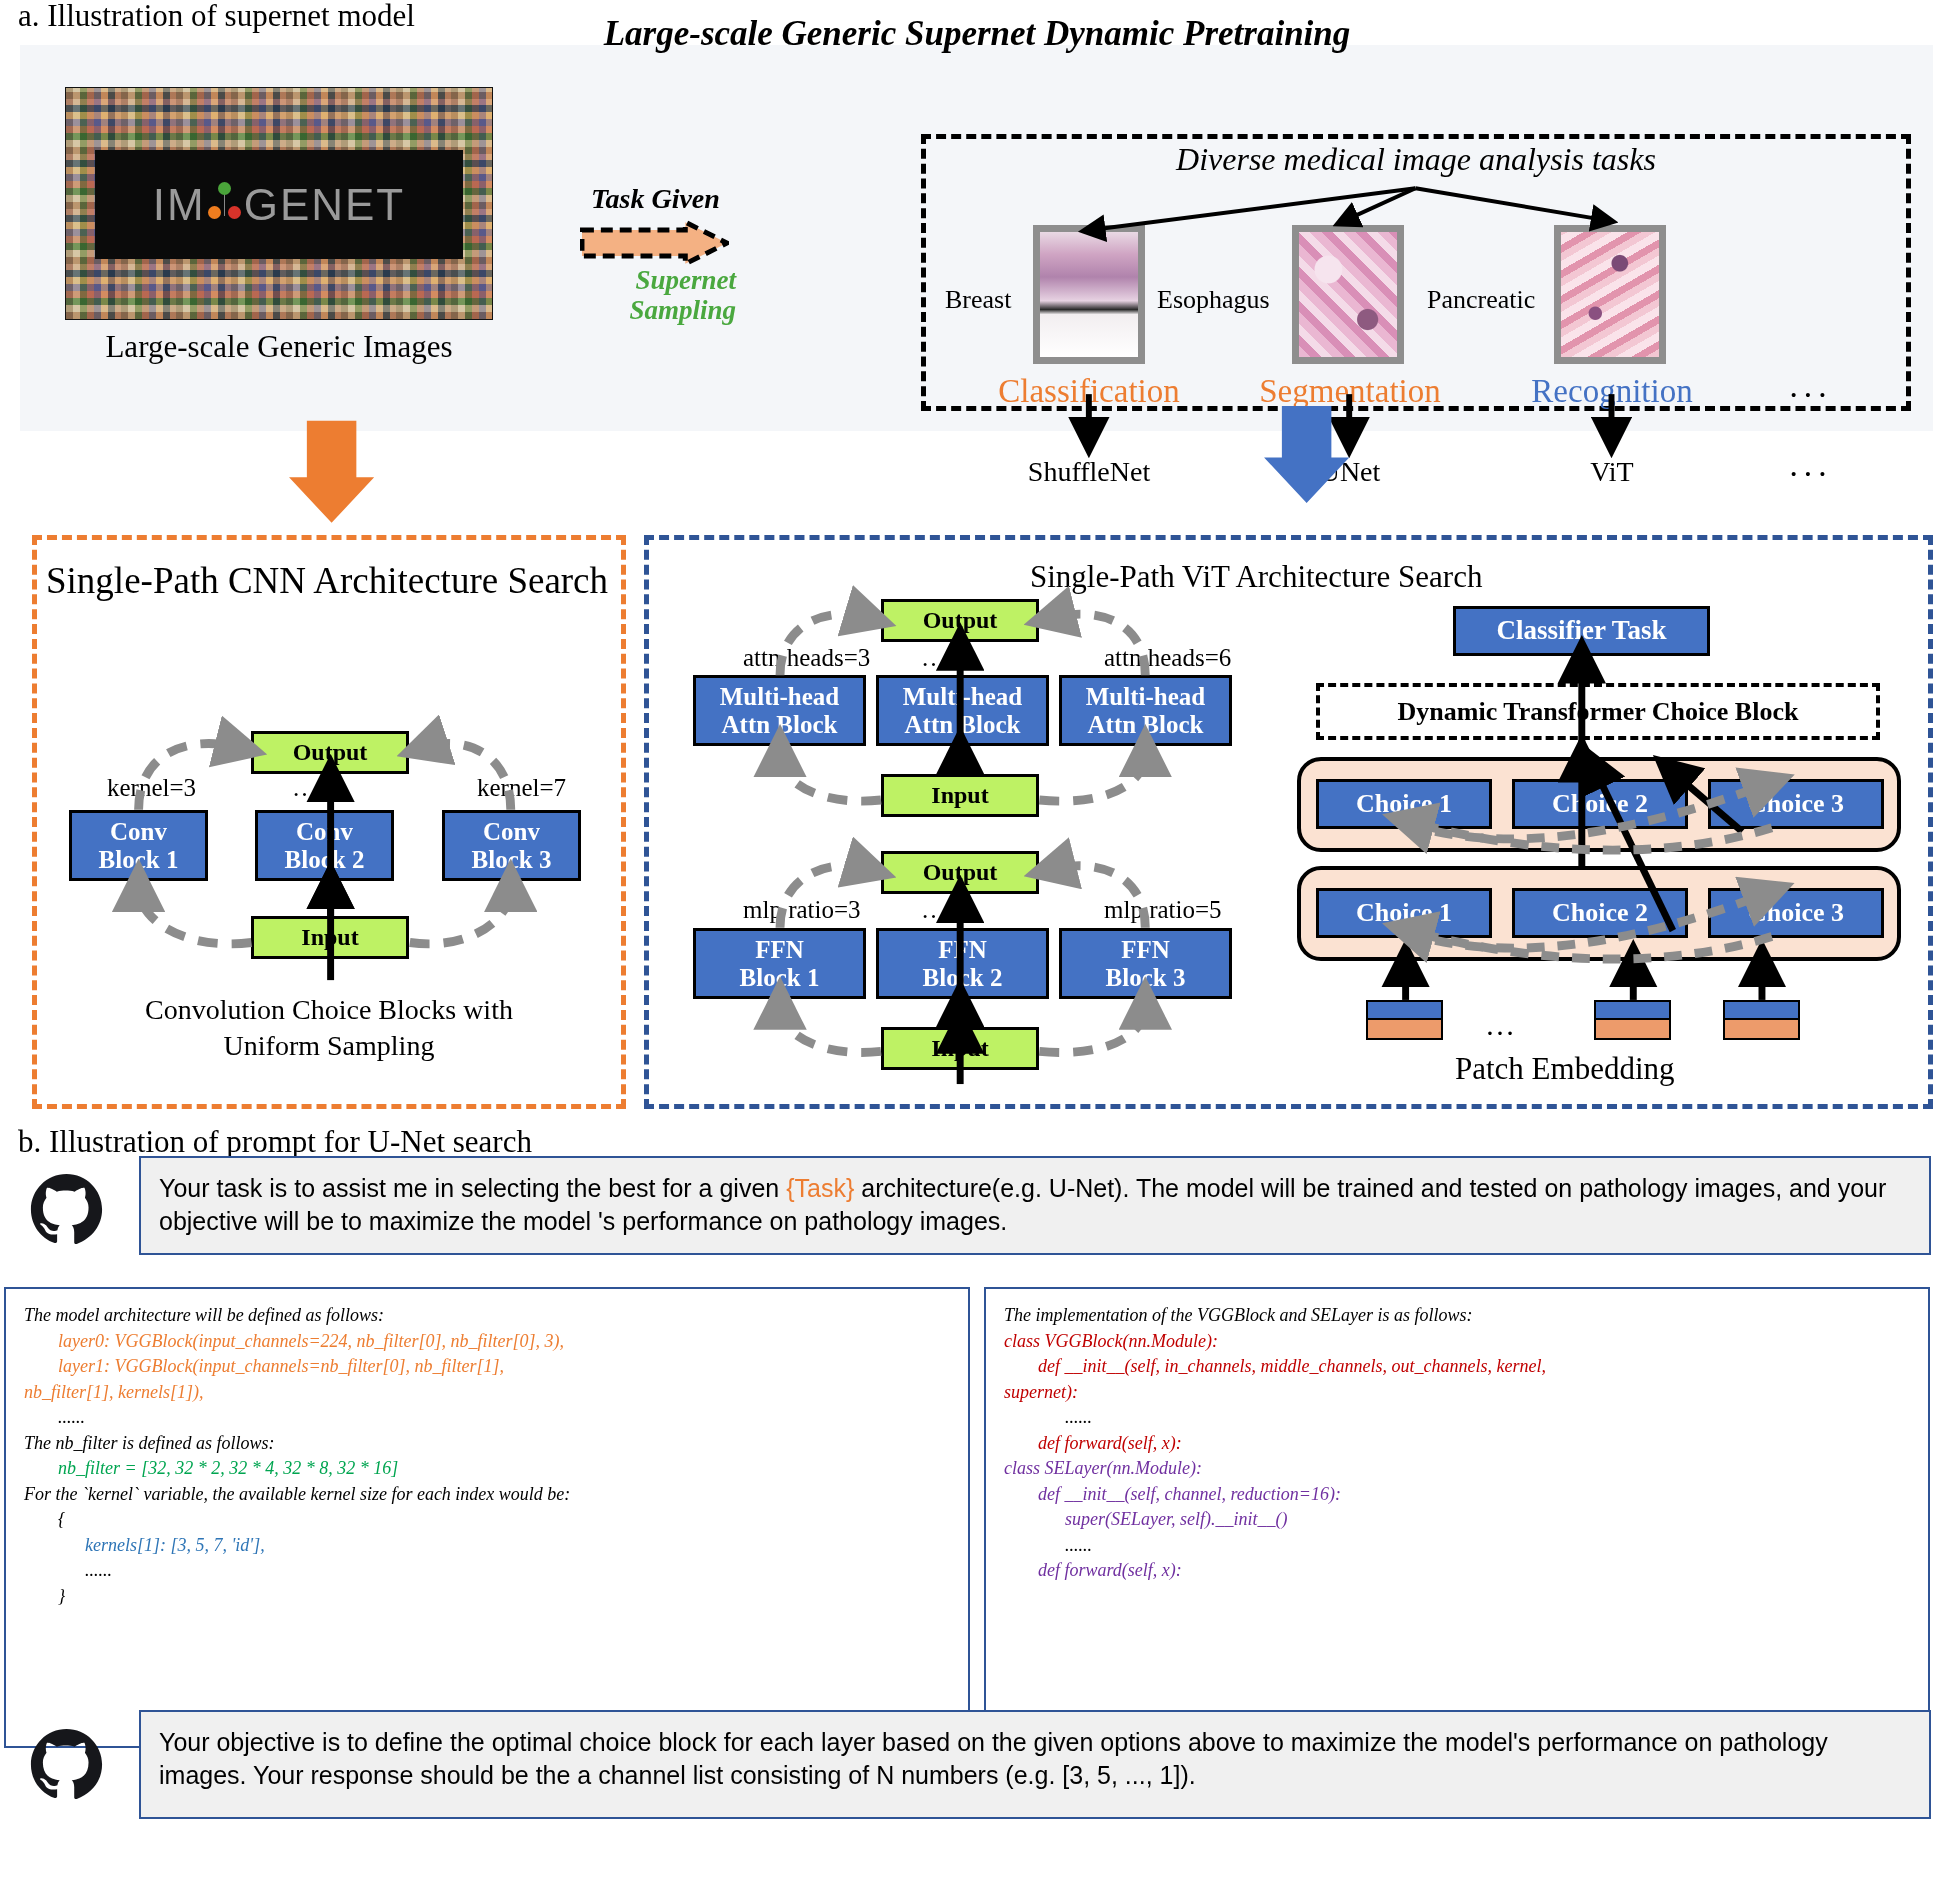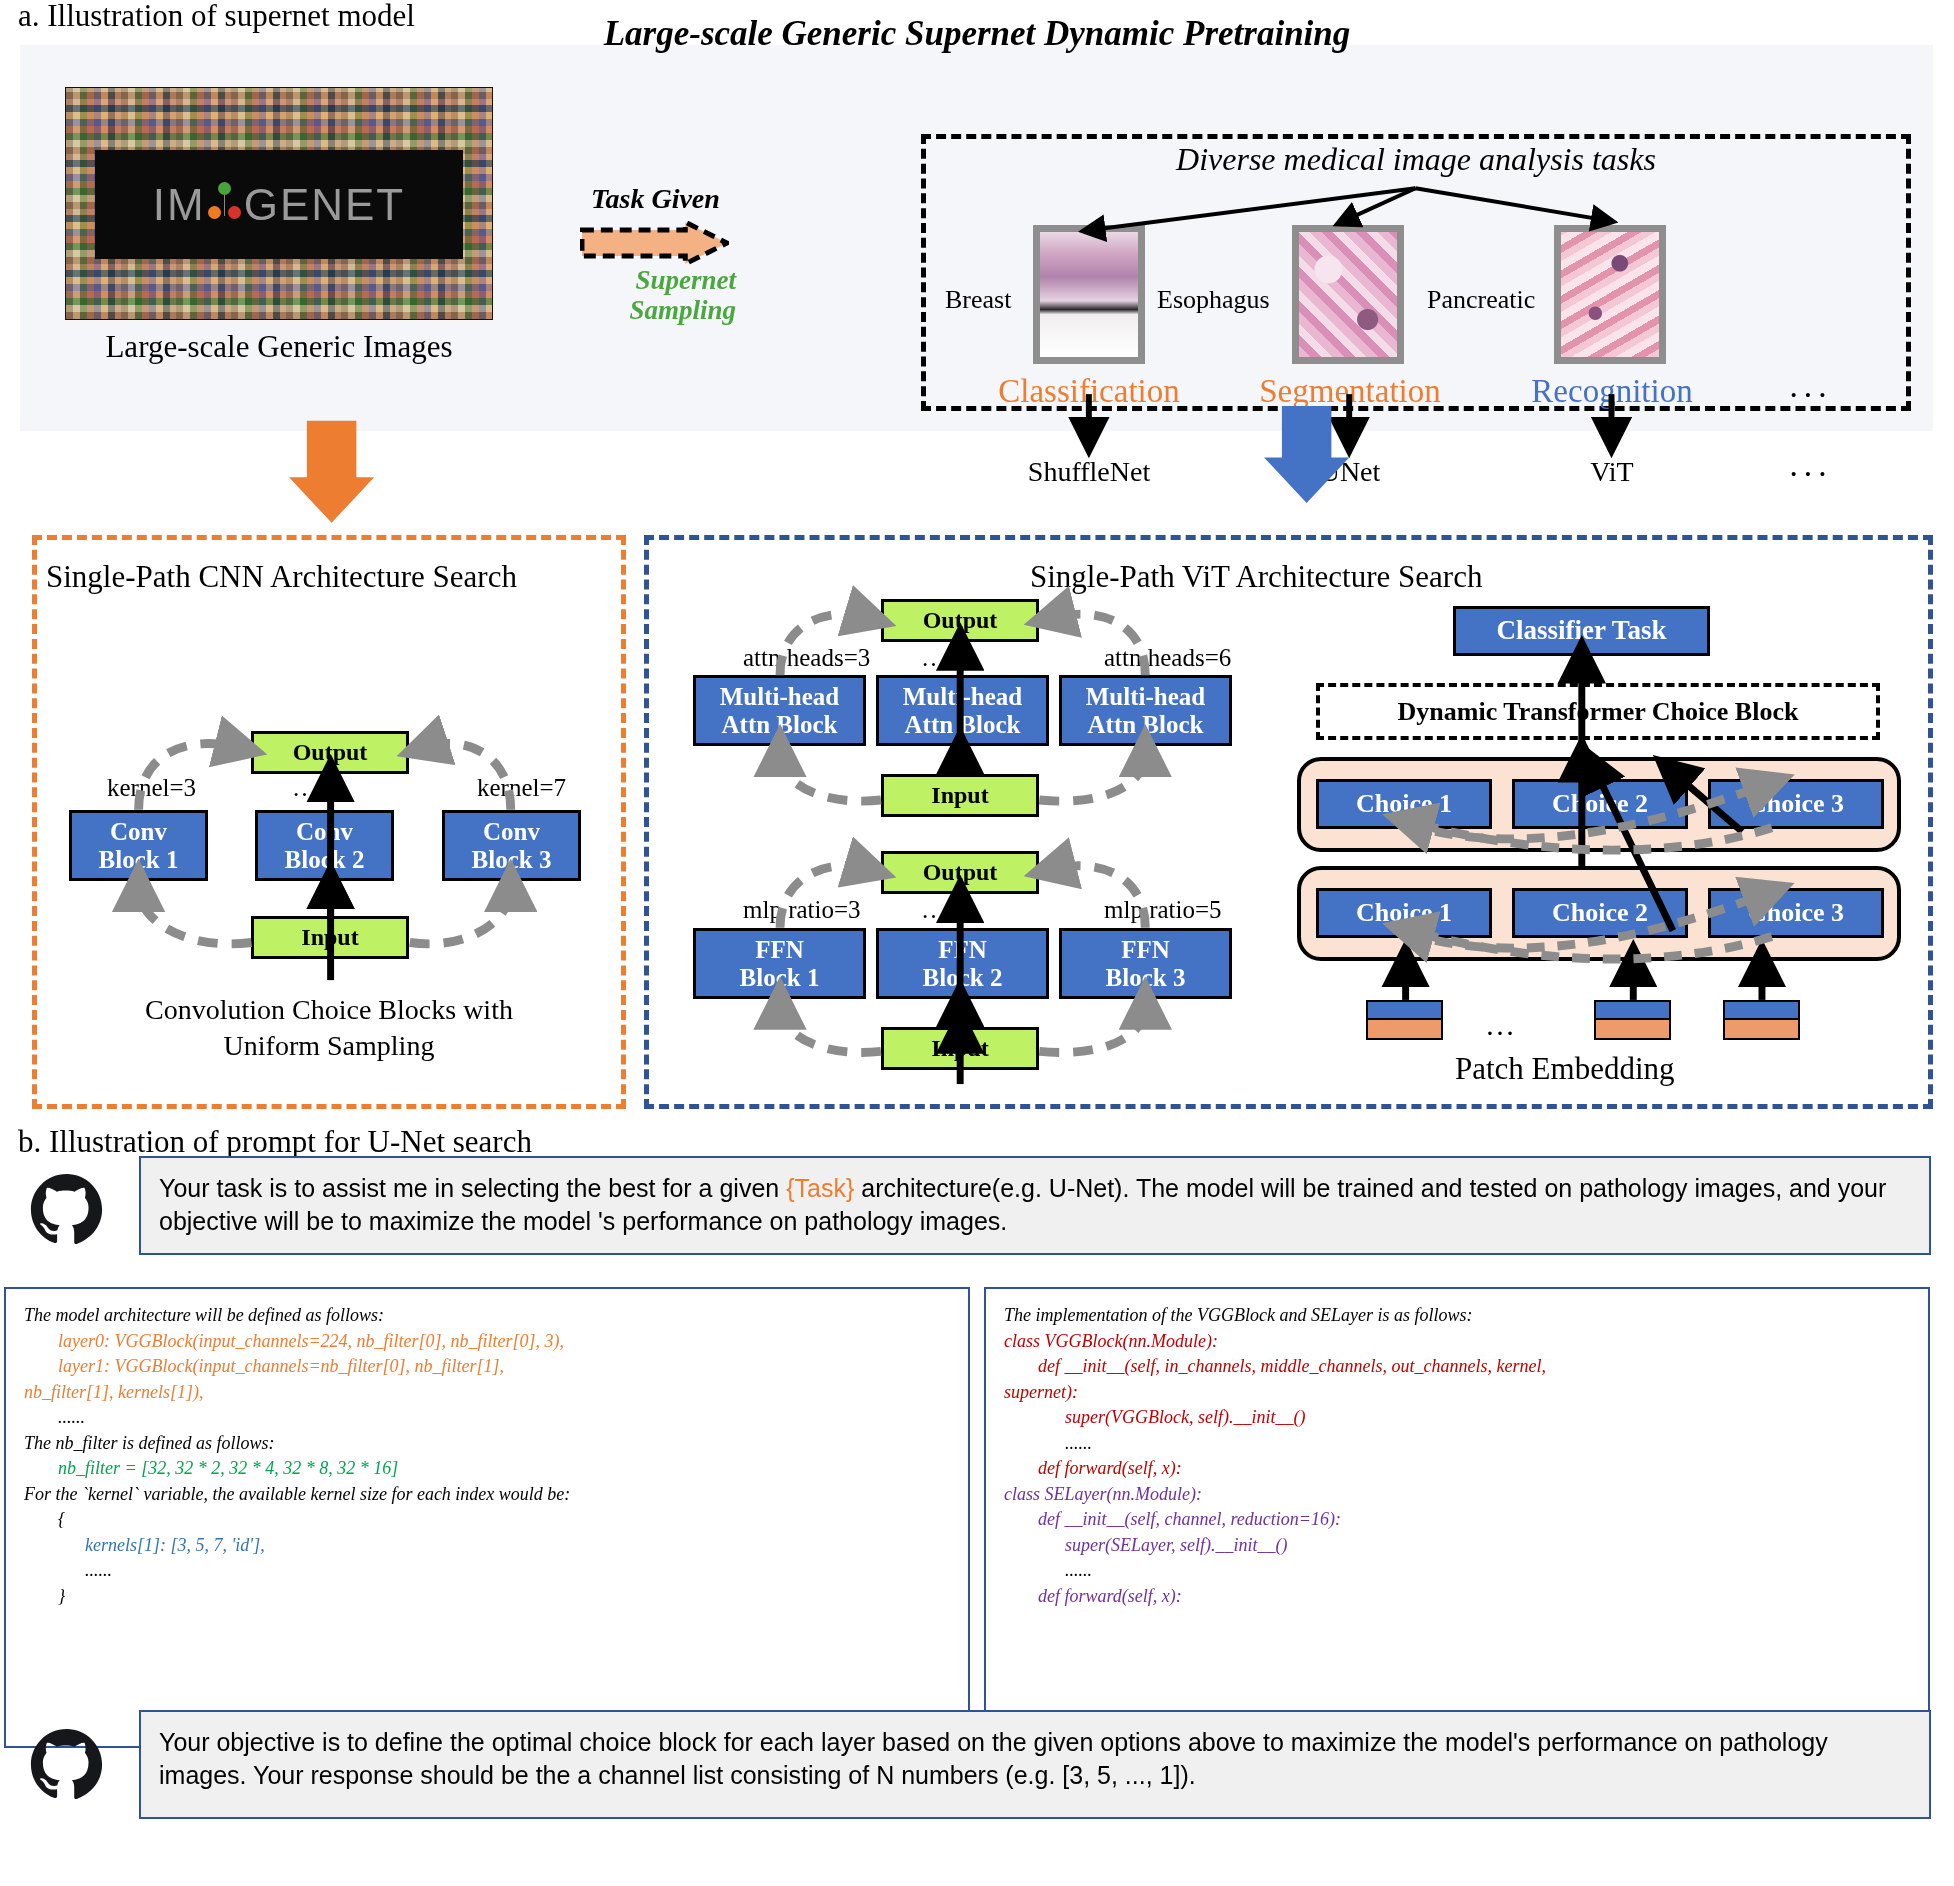--- a/index.html
+++ b/index.html
@@ -92,21 +92,21 @@
   .organ-label { position:absolute; font-size:26px; }
   .task-label { position:absolute; font-size:33px; text-align:center; width:228px; }
   .model-label { position:absolute; font-size:28px; text-align:center; width:228px; }
   .ellipsis-dots { position:absolute; font-size:34px; letter-spacing:3px; }
 
   
   .cnn-panel {
     position:absolute; left:32px; top:535px; width:594px; height:574px;
     border:5px dashed #ed7d31;
   }
-  .cnn-title { position:absolute; left:46px; top:559px; font-size:31px; }
+  .cnn-title { position:absolute; left:46px; top:559px; font-size:37px; }
 
   .blk { position:absolute; border:3px solid #000; display:flex; align-items:center; justify-content:center; text-align:center; }
   .blk-blue { background:#4472c4; color:#fff; font-weight:bold; font-size:25px; line-height:1.1; }
   .blk-peach { background:#bef264; color:#000; font-weight:bold; font-size:24px; }
 
   .ann { position:absolute; font-size:25px; }
 
   
   .vit-panel {
     position:absolute; left:644px; top:535px; width:1289px; height:574px;
@@ -385,21 +385,20 @@
   <div class="ind2 c-teal">kernels[1]: [3, 5, 7, 'id'],</div>
   <div class="ind2">......</div>
   <div class="ind1">}</div>
 </div>
 
 <div class="code-box" style="left:984px; top:1287px; width:946px; height:461px;">
   <div>The implementation of the VGGBlock and SELayer is as follows:</div>
   <div class="c-red">class VGGBlock(nn.Module):</div>
   <div class="ind1 c-red">def __init__(self, in_channels, middle_channels, out_channels, kernel,</div>
   <div class="c-red">supernet):</div>
-  <div class="ind2 c-red">super(VGGBlock, self).__init__()</div>
   <div class="ind2">......</div>
   <div class="ind1 c-red">def forward(self, x):</div>
   <div class="c-purple">class SELayer(nn.Module):</div>
   <div class="ind1 c-purple">def __init__(self, channel, reduction=16):</div>
   <div class="ind2 c-purple">super(SELayer, self).__init__()</div>
   <div class="ind2">......</div>
   <div class="ind1 c-purple">def forward(self, x):</div>
 </div>
 
 <div class="gh-icon" style="left:24px; top:1723px;">

